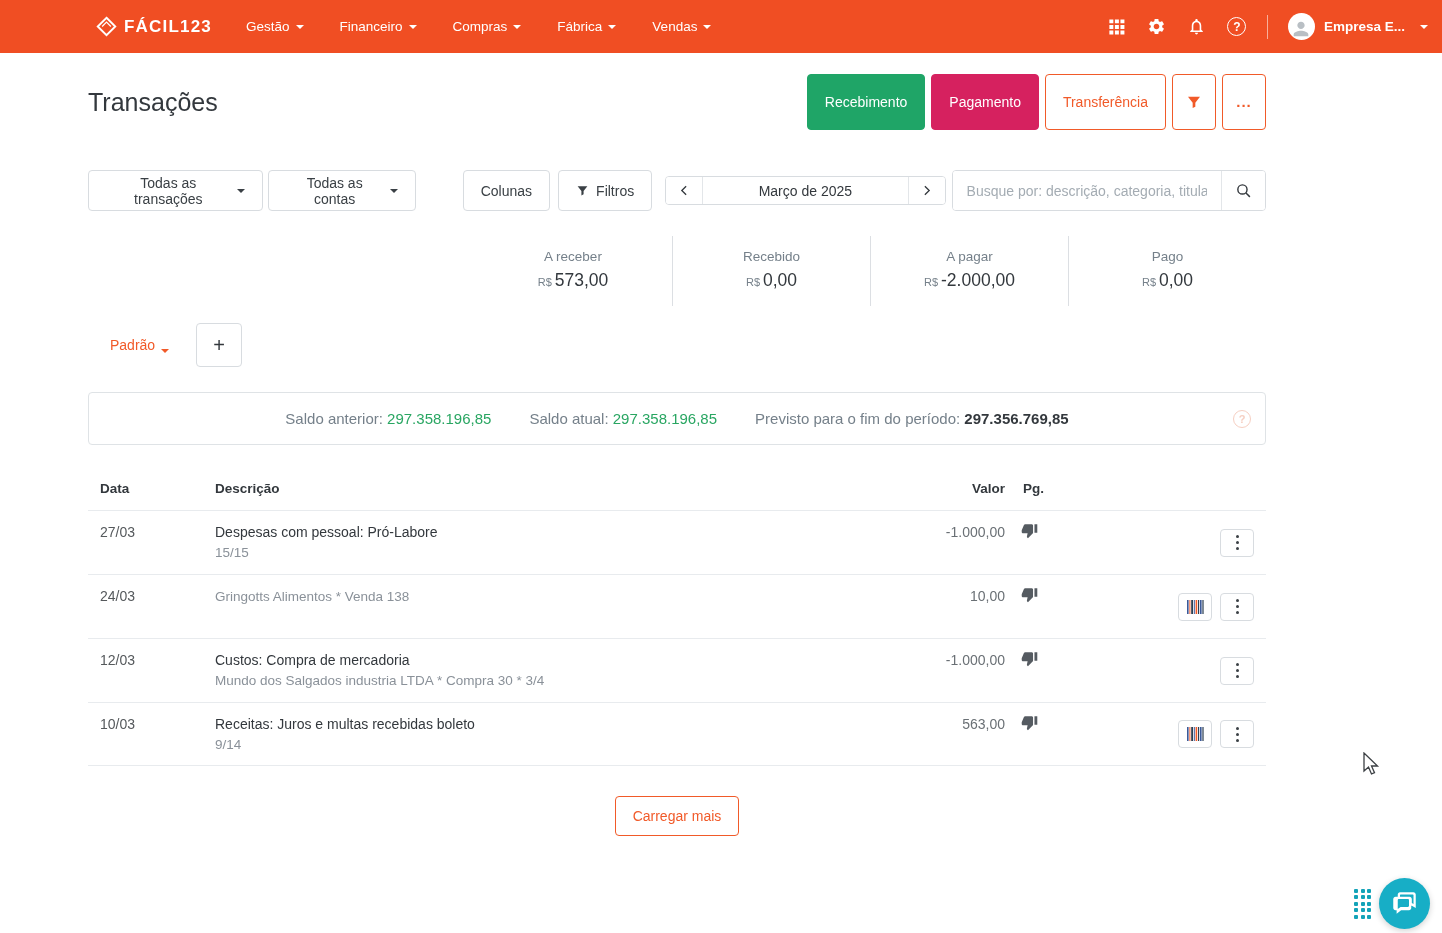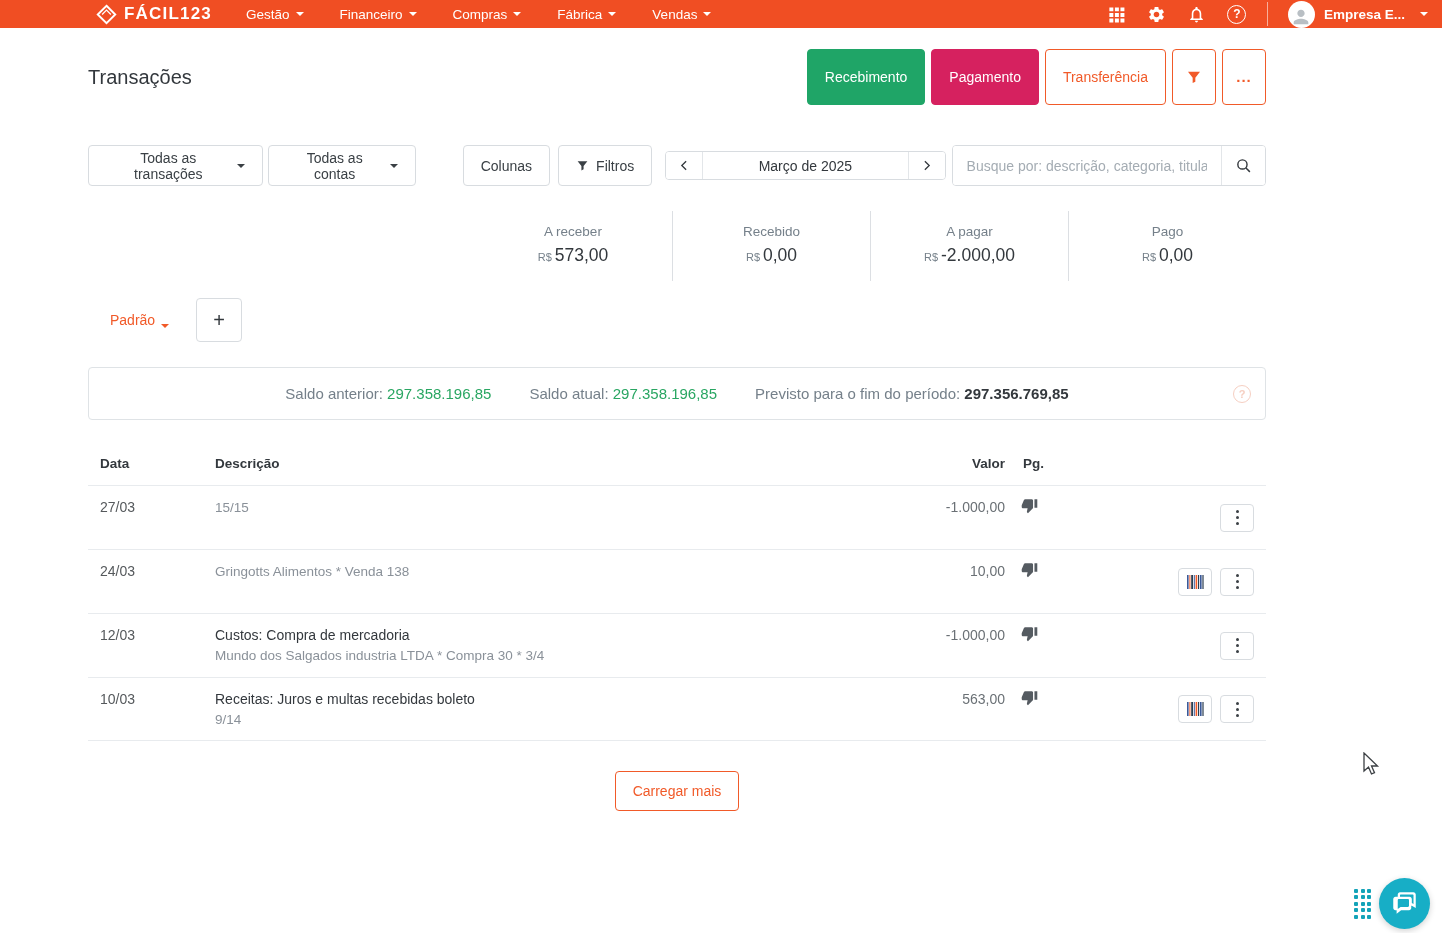--- a/index.html
+++ b/index.html
@@ -7,21 +7,21 @@
   body {
     font-family: "Liberation Sans", sans-serif;
     background: #ffffff;
     color: #33383d;
     overflow: hidden;
     position: relative;
   }
 
   
   .navbar {
-    height: 28px; background: #f04e23; display: flex; align-items: center;
+    height: 53px; background: #f04e23; display: flex; align-items: center;
     padding: 0 14px 0 96px; color: #fff;
   }
   .brand { display: flex; align-items: center; gap: 7px; margin-right: 34px; cursor: pointer; }
   .brand-text { font-size: 17px; font-weight: 700; letter-spacing: 1.2px; }
   .nav-menus { display: flex; align-items: center; gap: 36px; }
   .nav-item { font-size: 13.5px; color: #fff; cursor: pointer; display: flex; align-items: center; justify-content: center; }
   .caret {
     display: inline-block; width: 0; height: 0; margin-left: 6px;
     border-left: 4px solid transparent; border-right: 4px solid transparent;
     border-top: 4px solid currentColor; vertical-align: middle;
@@ -36,21 +36,21 @@
   .nav-divider { width: 1px; height: 24px; background: rgba(255,255,255,.55); }
   .account { display: flex; align-items: center; gap: 9px; cursor: pointer; }
   .avatar { width: 27px; height: 27px; border-radius: 50%; background: #fff; overflow: hidden; display:flex; align-items:flex-end; justify-content:center; }
   .avatar svg { width: 22px; height: 22px; fill: #b9bfc4; }
   .account-name { font-size: 13.5px; font-weight: 700; }
 
   
   .content { width: 1178px; margin-left: 88px; }
 
   .title-row { display: flex; align-items: center; justify-content: space-between; margin-top: 21px; }
-  .page-title { font-size: 20px; font-weight: 400; color: #33383d; }
+  .page-title { font-size: 25px; font-weight: 400; color: #33383d; }
   .title-actions { display: flex; gap: 6px; }
   .btn {
     height: 56px; border-radius: 4px; font-size: 14px; font-family: inherit;
     padding: 0 17px; cursor: pointer; border: 1px solid transparent; background: #fff;
   }
   .btn-green { background: #1fa567; color: #fff; border-color: #1fa567; }
   .btn-pink { background: #d6215f; color: #fff; border-color: #d6215f; }
   .btn-outline-orange { background: #fff; color: #f15a29; border-color: #f15a29; }
   .btn-icon { width: 44px; padding: 0; display: inline-flex; align-items: center; justify-content: center; }
   .funnel-svg { width: 16px; height: 16px; fill: #f15a29; }
@@ -332,20 +332,21 @@
       <div class="th-date">Data</div>
       <div>Descrição</div>
       <div class="th-value">Valor</div>
       <div class="th-pg">Pg.</div>
       <div></div>
     </div>
     <div id="rows-container">
     <div class="trow">
       <div class="cell-date">27/03</div>
       <div class="cell-desc">
+        <div class="desc-title">Despesas com pessoal: Pró-Labore</div>
         <div class="desc-sub">15/15</div>
       </div>
       <div class="cell-value">-1.000,00</div>
       <div class="cell-pg">
         <svg class="thumb-icon" viewBox="0 0 24 24">
               <path d="M15 3H6c-.83 0-1.54.5-1.84 1.22l-3.02 7.05c-.09.23-.14.47-.14.73v2c0 1.1.9 2 2 2h6.31l-.95 4.57-.03.32c0 .41.17.79.44 1.06L9.83 23l6.59-6.59c.36-.36.58-.86.58-1.41V5c0-1.1-.9-2-2-2zm4 0v12h4V3h-4z"></path>
             </svg>
       </div>
       <div class="cell-actions">
 

